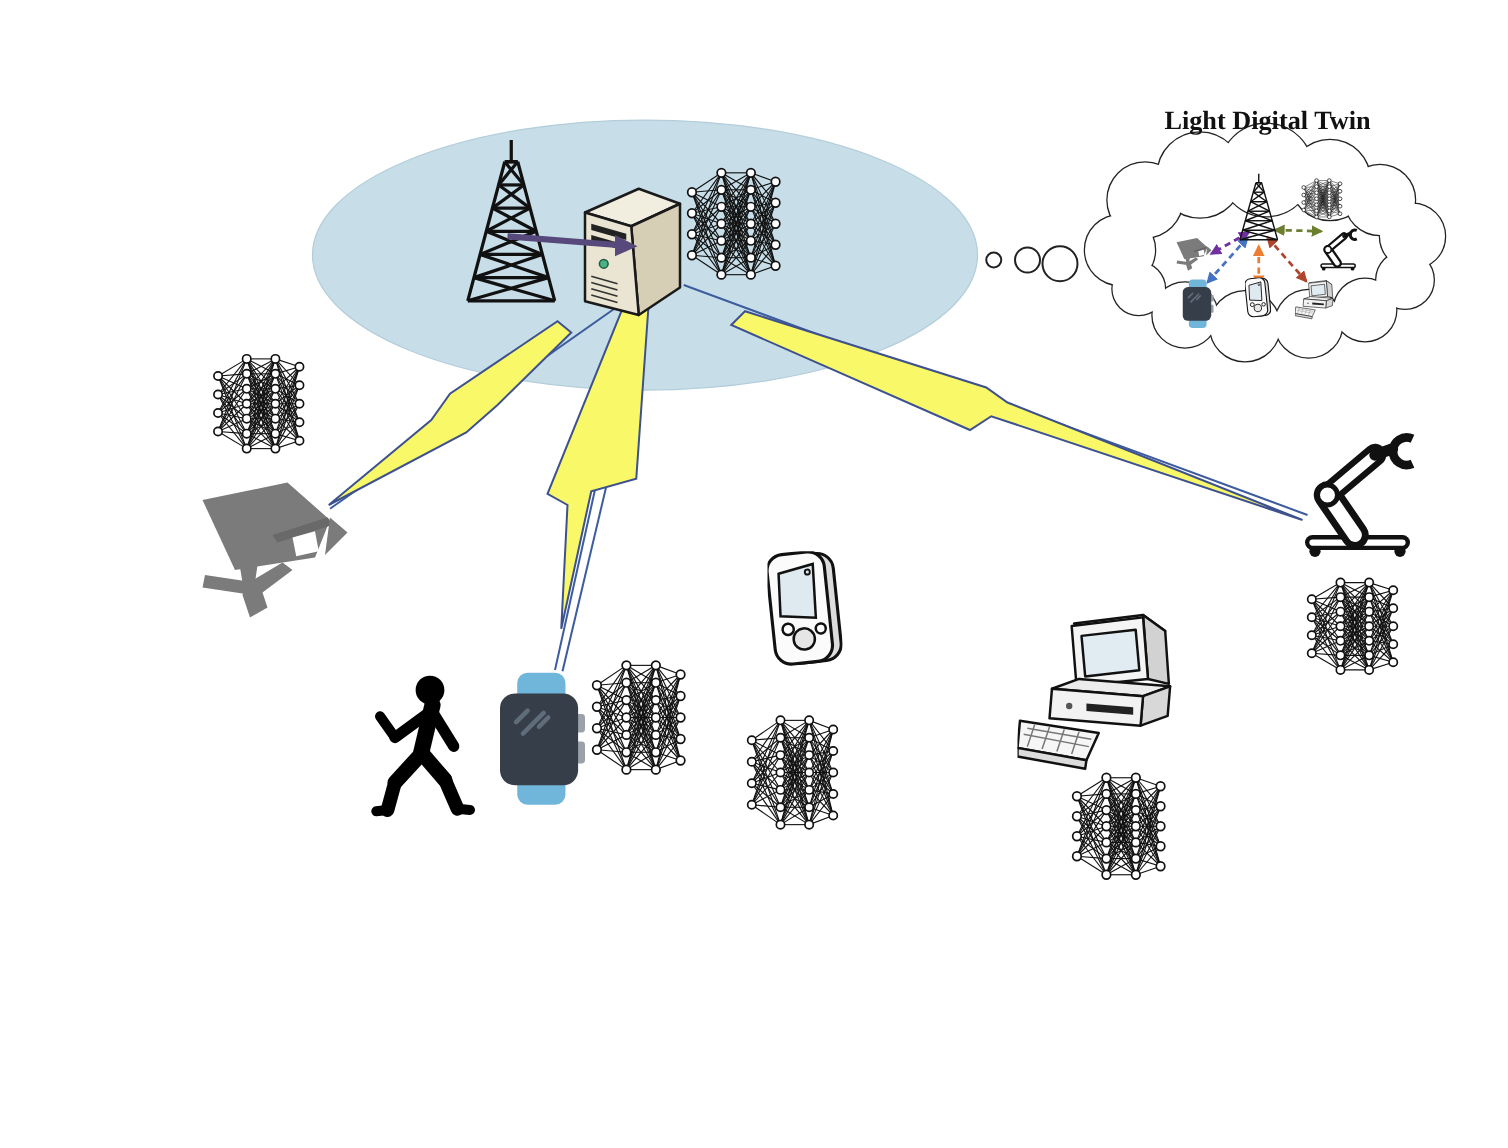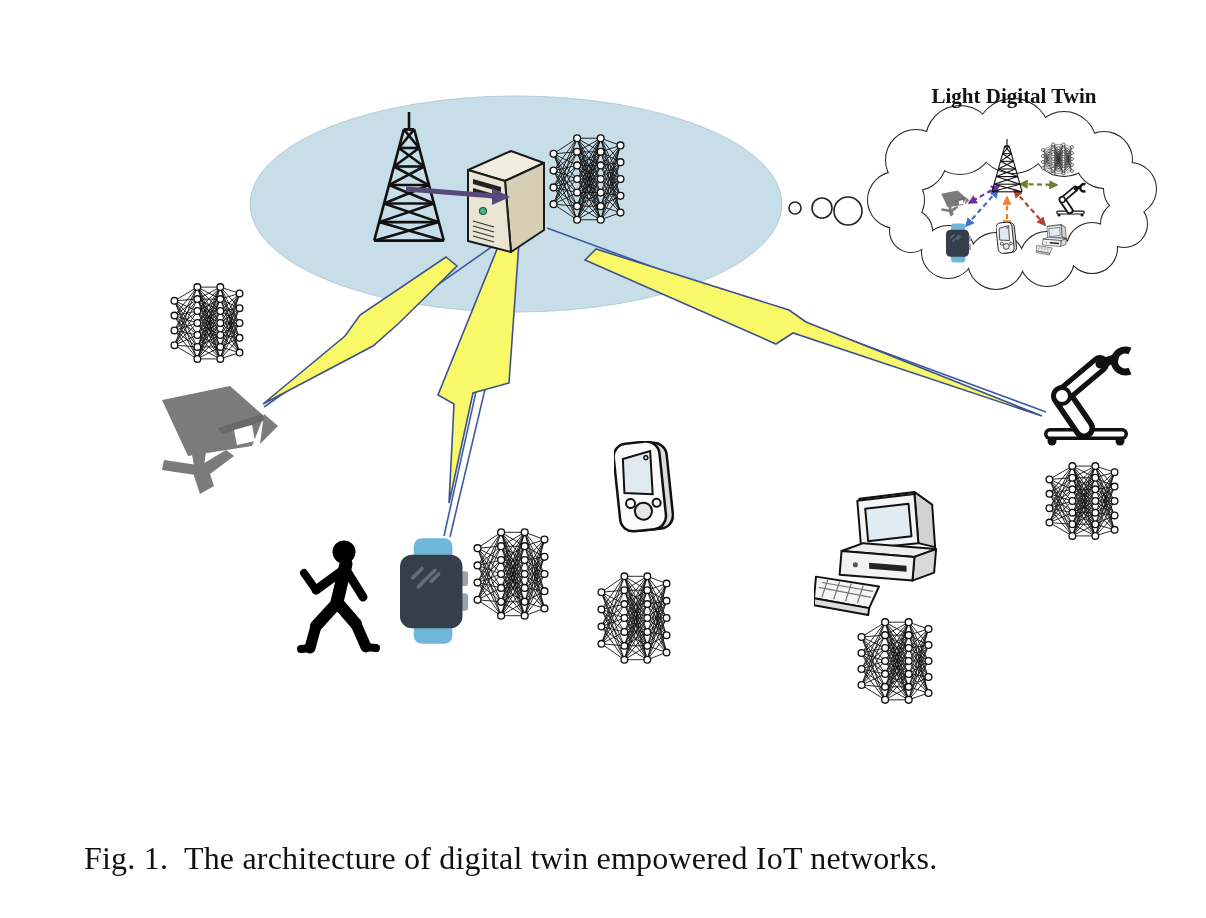--- a/index.html
+++ b/index.html
@@ -1259,14 +1259,13 @@
     <line x1="56" y1="84" x2="66" y2="107" stroke-width="11"></line>
     <line x1="66" y1="107" x2="76" y2="108" stroke-width="8"></line>
   </g>
 
   <use href="#sym-watch" x="400" y="537" width="68" height="108"></use>
   <use href="#sym-phone" x="614" y="441" width="60" height="95"></use>
   <use href="#sym-computer" x="814" y="486" width="128" height="133"></use>
   <use href="#sym-robot" x="1038" y="344" width="96" height="106"></use>
 </svg>
 
-<div id="fig-caption">Fig. 1.  The architecture of digital twin empowered IoT networks.</div>
 </div>
 
 </body></html>

